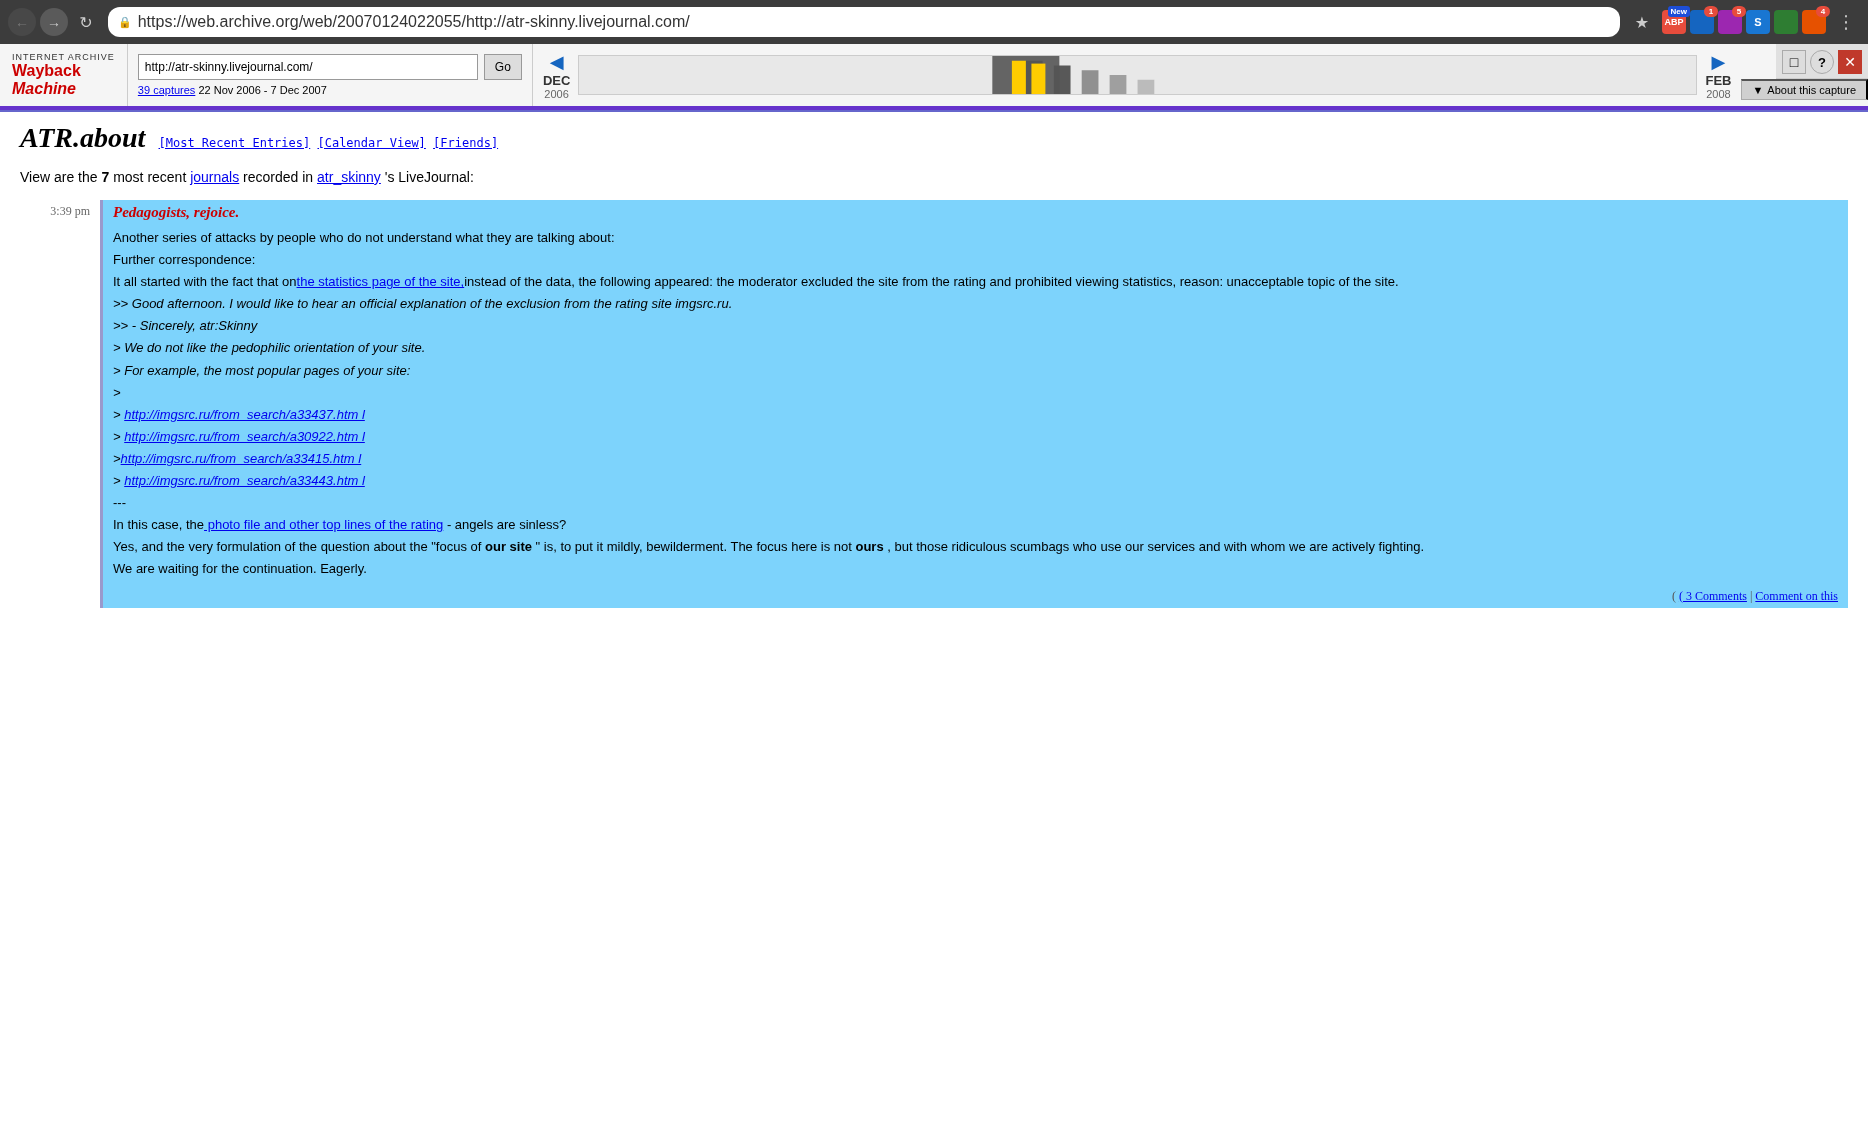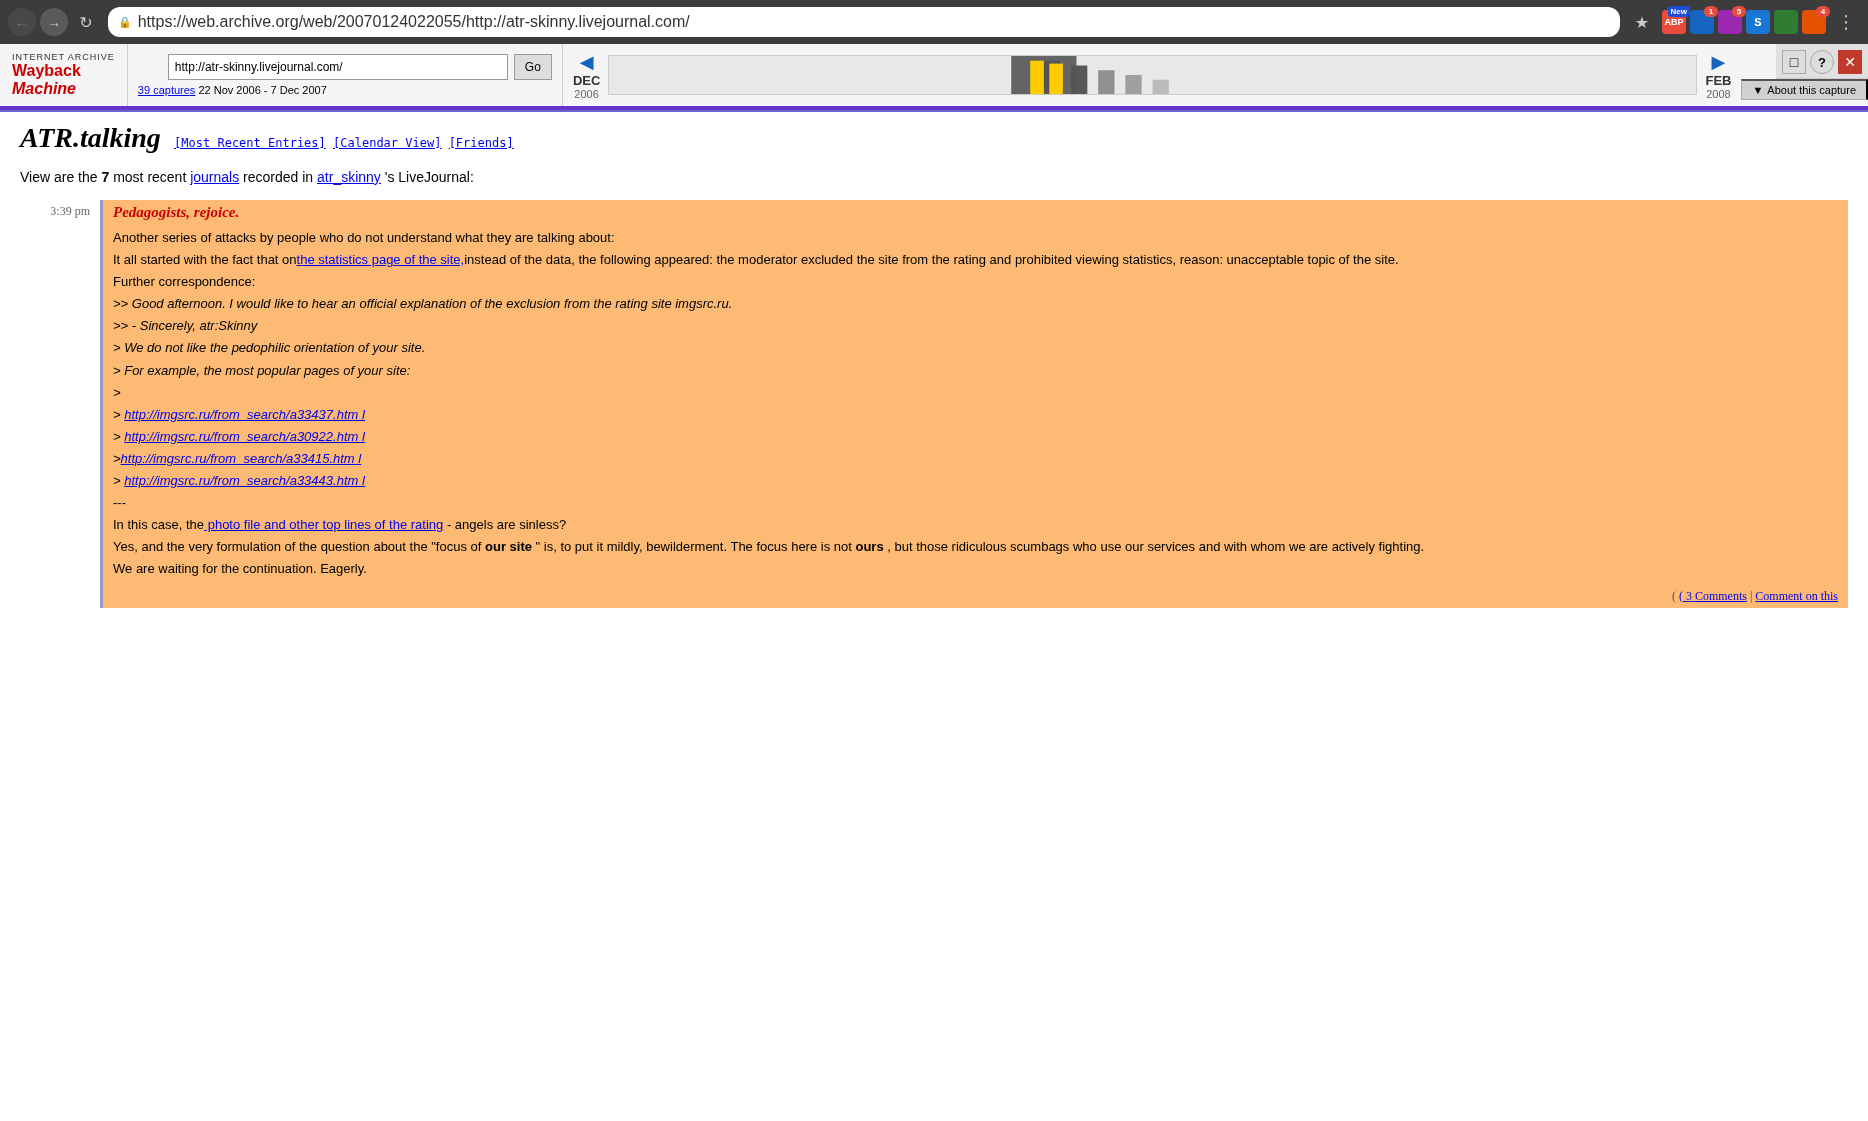--- a/index.html
+++ b/index.html
@@ -183,21 +183,21 @@
 
     <div style="padding: 8px 12px; display:flex; flex-direction:column; justify-content:space-between; border-right:1px solid #ccc;">
       <div style="font-size:9px; letter-spacing:1px; color:#333;">INTERNET ARCHIVE</div>
       <div style="font-size:16px; font-weight:bold; color:#333;">
         <span style="color:#c00;">Wayback</span><br>
         <span style="color:#c00; font-style:italic;">Machine</span>
       </div>
     </div>
 
     <div style="padding: 8px 10px; display:flex; flex-direction:column; justify-content:center; border-right:1px solid #ccc;">
-      <div style="display:flex; gap:6px; align-items:center;margin-left:30px;">
+      <div style="display:flex; gap:6px; align-items:center;">
         <input type="text" class="wayback-url-input" value="http://atr-skinny.livejournal.com/" style="">
         <button class="wayback-go-btn">Go</button>
       </div>
       <div style="font-size:11px; margin-top:4px;">
         <a href="#">39 captures</a>
         <span>22 Nov 2006 - 7 Dec 2007</span>
       </div>
     </div>
 
     <div style="flex:1; padding: 6px 10px; display:flex; align-items:center; gap:8px;">
@@ -244,43 +244,43 @@
       </button>
     </div>
   </div>
 
   <div class="purple-line"></div>
 </div>
 
 <div class="page-content">
 
   <div style="margin-bottom: 8px;">
-    <span style="font-size:28px; font-family:Georgia,serif; font-weight:bold; font-style:italic;">ATR.talking</span>
+    <span style="font-size:28px; font-family:Georgia,serif; font-weight:bold; font-style:italic;">ATR.about</span>
     <span style="font-size:12px; font-family:monospace; margin-left:10px;">
       <a href="#">[Most Recent Entries]</a>
       <a href="#">[Calendar View]</a>
       <a href="#">[Friends]</a>
     </span>
   </div>
 
   <p style="font-size:14px; margin:15px 0; font-family:Arial,sans-serif;">
     <span>View are the </span><strong>7</strong><span> most recent </span><a href="#">journals</a><span> recorded in </span><a href="#">atr_skinny</a><span> 's LiveJournal:</span>
   </p>
 
 
   <div style="display:flex; margin-top:0;">
     <div class="entry-time">3:39 pm</div>
-    <div style="flex:1; border-left:3px solid #9999cc; padding: 4px 10px; background:#fdba74;">
+    <div style="flex:1; border-left:3px solid #9999cc; padding: 4px 10px; background:#7dd3fc;">
       <div style="margin-bottom:6px;">
         <span style="color:#c00; font-size:15px; font-style:italic; font-weight:bold;">Pedagogists, rejoice.</span>
       </div>
       <div style="font-size:13px; line-height:1.7; font-family:Arial,sans-serif;">
         <p>Another series of attacks by people who do not understand what they are talking about:</p>
+        <p>Further correspondence:</p>
         <p>It all started with the fact that on<a href="#">the statistics page of the site,</a>instead of the data, the following appeared: the moderator excluded the site from the rating and prohibited viewing statistics, reason: unacceptable topic of the site.</p>
-        <p>Further correspondence:</p>
         <p style="font-style:italic;">&gt;&gt; Good afternoon. I would like to hear an official explanation of the exclusion from the rating site imgsrc.ru.<br>
         &gt;&gt; - Sincerely, atr:Skinny</p>
         <p style="font-style:italic;">
           &gt; We do not like the pedophilic orientation of your site.<br>
           &gt; For example, the most popular pages of your site:<br>
           &gt;<br>
           &gt; <a href="#">http://imgsrc.ru/from_search/a33437.htm l</a><br>
           &gt; <a href="#">http://imgsrc.ru/from_search/a30922.htm l</a><br>
           &gt;<a href="#">http://imgsrc.ru/from_search/a33415.htm l</a><br>
           &gt; <a href="#">http://imgsrc.ru/from_search/a33443.htm l</a>

